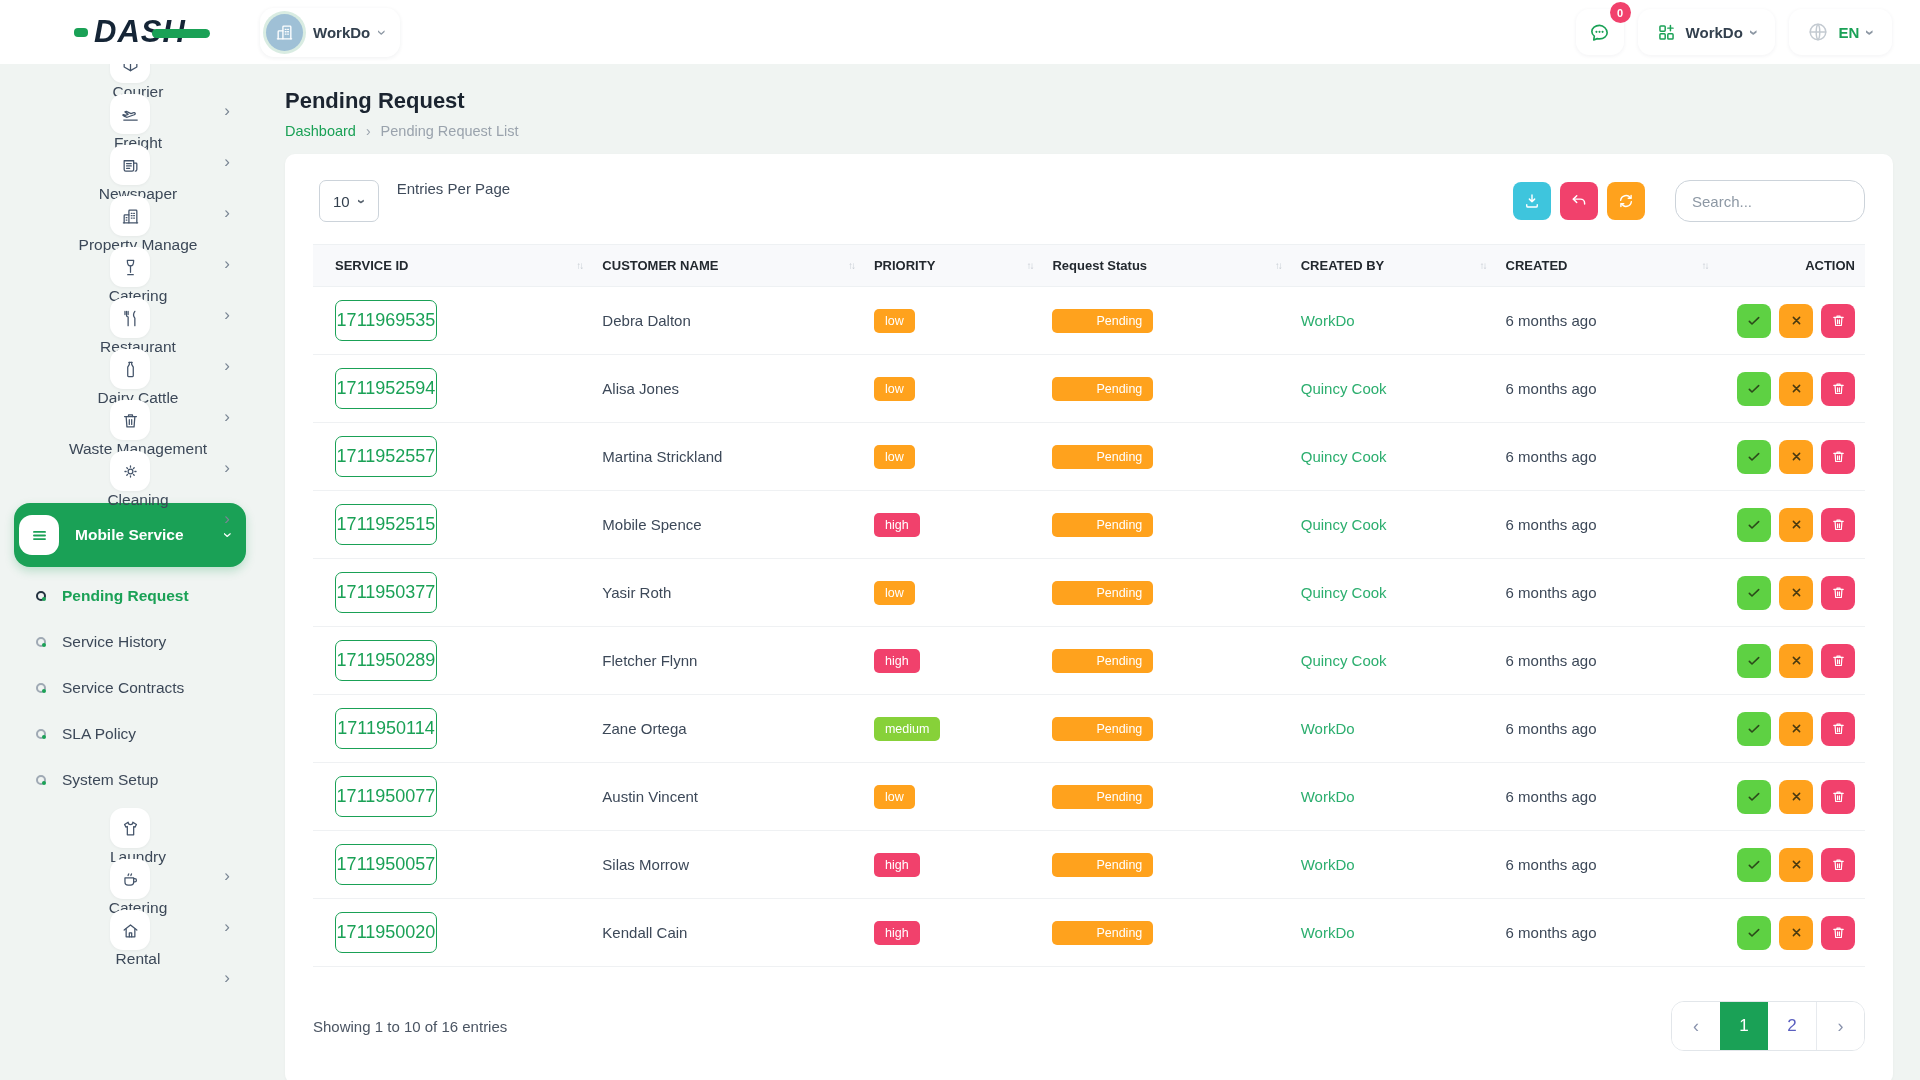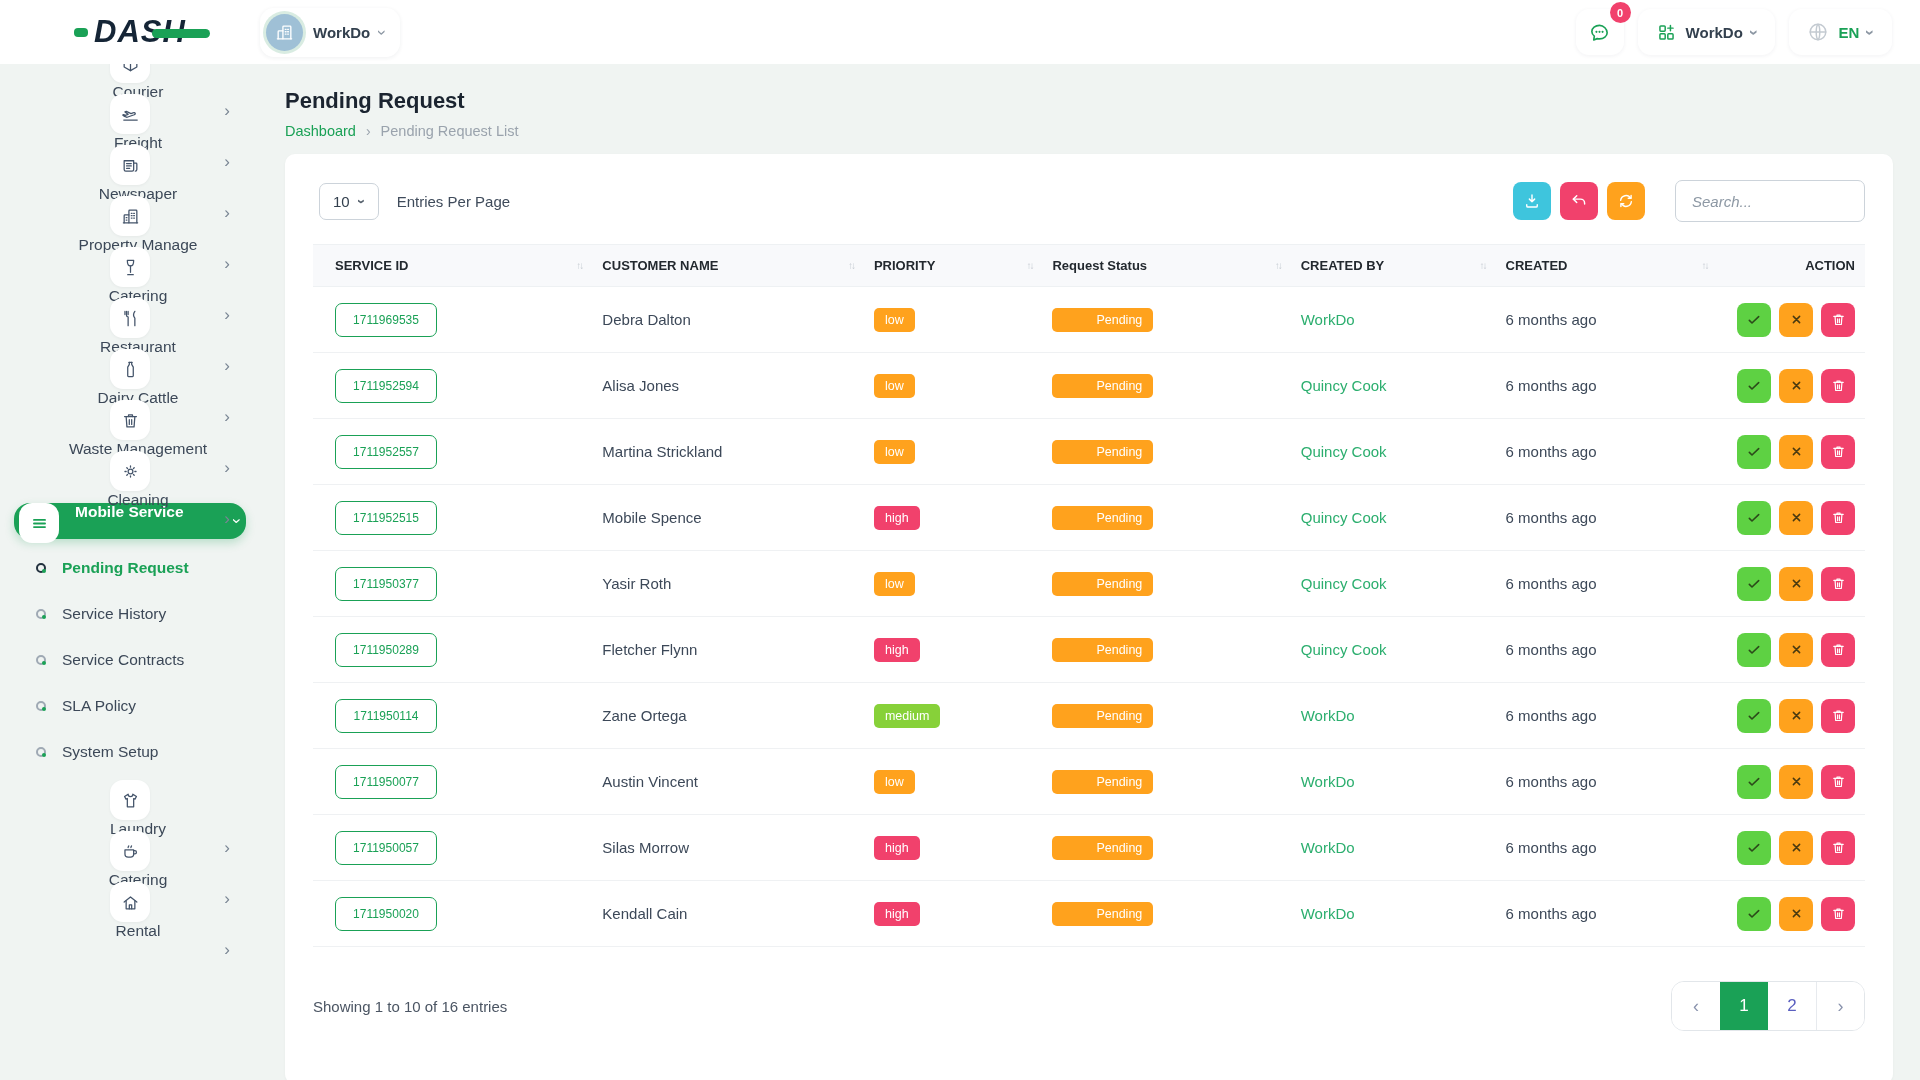--- a/index.html
+++ b/index.html
@@ -35,21 +35,21 @@
 
   
   .body-row { display:flex; flex:1; min-height:0; }
   .sidebar { width:260px; flex:0 0 260px; overflow:hidden; padding:0 0 0 0; }
   .side-nav { margin-top:-26px; }
   .side-item { display:flex; align-items:center; height:46px; margin:5px 14px 5px 14px; cursor:pointer;flex-direction:column; }
   .side-ic { width:40px; height:40px; flex:0 0 40px; background:#fff; border-radius:13px; display:flex; align-items:center;
              justify-content:center; color:#44546a; box-shadow:0 1px 3px rgba(30,40,60,.05); }
   .side-label { margin-left:16px; font-weight:500; color:#3c4858; font-size:15.5px; }
   .side-item .chev { margin-left:auto; color:#7a8694; font-size:17px; margin-right:16px; }
-  .side-item-active { display:flex; height:36px; margin:6px 14px; background:var(--primary);
+  .side-item-active { display:flex; align-items:center; height:64px; margin:6px 14px; background:var(--primary);
                       border-radius:16px; padding:0 16px 0 5px; cursor:pointer; box-shadow:0 4px 10px rgba(26,161,86,.25); }
   .side-item-active .side-ic { box-shadow:none; color:var(--primary); }
   .side-item-active .side-label { color:#fff; font-weight:700; }
   .side-item-active .chev { margin-left:auto; color:#fff; font-size:16px; transform:rotate(90deg); }
   .sub-item { display:flex; align-items:center; height:46px; padding-left:36px; cursor:pointer; }
   .bullet { width:10px; height:10px; border:2px solid #9fa9b4; border-radius:50%; position:relative; flex:0 0 10px; }
   .bullet::after { content:''; position:absolute; width:4px; height:4px; background:var(--primary); border-radius:50%; right:-2px; bottom:-2px; }
   .sub-item.active .bullet { border-color:#23313f; }
   .sub-label { margin-left:16px; font-size:15.5px; font-weight:500; color:#3c4858; }
   .sub-item.active .sub-label { color:var(--primary); font-weight:600; }
@@ -57,45 +57,45 @@
   
   .main { flex:1; padding:24px 27px 0 25px; min-width:0; }
   .page-title { font-size:22px; font-weight:700; color:#1b2430; }
   .breadcrumb { display:flex; align-items:center; gap:10px; margin-top:9px; font-size:14.5px; }
   .breadcrumb a { color:var(--primary); text-decoration:none; cursor:pointer; }
   .crumb-sep { color:#9aa3ad; font-size:14px; }
   .crumb-current { color:#9aa3ad; }
 
   .card { background:#fff; border-radius:10px; margin-top:15px; padding:26px 28px; min-height:930px;
           box-shadow:0 1px 3px rgba(30,40,60,.04); }
-  .controls { display:flex; align-items:center; }
+  .controls { display:flex; }
   .entries-select { display:flex; align-items:center; gap:10px; border:1px solid #ccd3da; border-radius:7px;
                     padding:9px 13px; background:#fff; cursor:pointer; font-size:15px; color:#33404e; margin-left:6px; }
   .entries-select .chev-down { font-size:15px; color:#55606c; font-weight:700; }
   .entries-label { margin-left:18px; color:#3f4b5b; }
   .controls-right { margin-left:auto; display:flex; align-items:center; }
   .tool-btn { width:38px; height:38px; border:none; border-radius:8px; display:flex; align-items:center; justify-content:center;
               color:#fff; cursor:pointer; margin-left:9px; }
   .tool-btn.download { background:var(--btn-download); }
   .tool-btn.undo     { background:var(--btn-undo); }
   .tool-btn.refresh  { background:var(--btn-refresh); }
-  .search-input { margin-left:30px; width:190px; height:42px; border:1px solid #ccd3da; border-radius:7px;
-                  padding:0 16px; font-size:15px; color:#33404e; font-family:inherit; outline:none;font-style:italic; }
+  .search-input { margin-left:30px; width:190px; height:42px; border:1px solid #ccd3da; border-radius:15px;
+                  padding:0 16px; font-size:15px; color:#33404e; font-family:inherit; outline:none; }
   .search-input::placeholder { color:#8d98a4; }
 
   table.grid { width:100%; border-collapse:collapse; margin-top:22px; table-layout:fixed; }
   thead th { background:#f8f9fb; border-top:1px solid #eef1f3; border-bottom:1px solid #eef1f3;
              padding:13px 10px; font-size:13px; font-weight:700; color:#23292f; text-align:left; cursor:pointer; }
   th:first-child, td:first-child { padding-left:22px; }
   .th-inner { display:flex; align-items:center; justify-content:space-between; gap:6px; }
   .th-inner.end { justify-content:flex-end; }
   .sort-ic { color:#c6ccd2; font-size:10px; letter-spacing:-2px; font-weight:400; }
   tbody td { padding:13px 10px; border-bottom:1px solid #eff1f3; font-size:15px; color:#3c4858; height:66px; }
   .sid-chip { display:inline-block; width:102px; text-align:center; padding:9px 0; border:1px solid var(--primary);
-              border-radius:7px; color:var(--primary); background:#fff; font-size:12px; font-family:inherit; cursor:pointer; }
+              border-radius:7px; color:var(--primary); background:#fff; font-size:18px; font-family:inherit; cursor:pointer; }
   .badge { display:inline-block; padding:5px 11px; border-radius:5px; color:#fff; font-size:12.5px; text-align:center; }
   .badge.p-low, .badge.status { background:var(--badge-low); }
   .badge.p-high { background:var(--badge-high); }
   .badge.p-medium { background:var(--badge-medium); }
   .badge.status { min-width:66px;padding-left:44px; }
   .link-green { color:var(--link-green); text-decoration:none; cursor:pointer; }
   .actions-cell { display:flex; justify-content:flex-end; gap:8px; padding-right:0; }
   .act-btn { width:34px; height:34px; border:none; border-radius:8px; display:flex; align-items:center; justify-content:center; cursor:pointer; }
   .act-btn.approve { background:var(--action-approve); color:#2b4a1a; }
   .act-btn.reject  { background:var(--action-reject); color:#4a3a10; }

